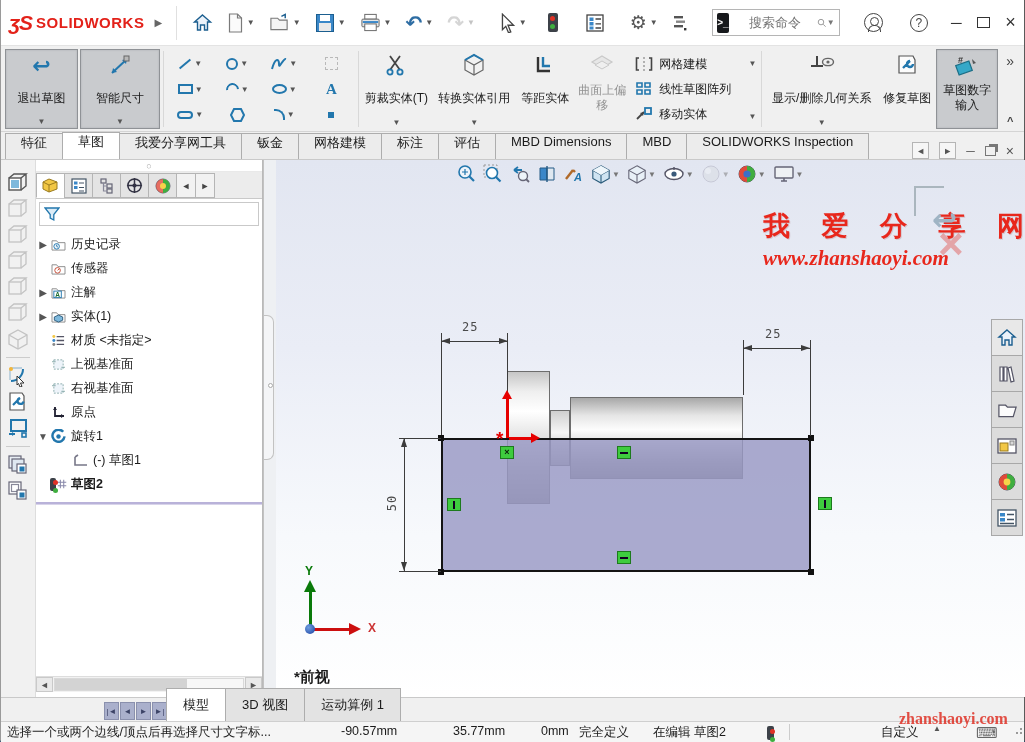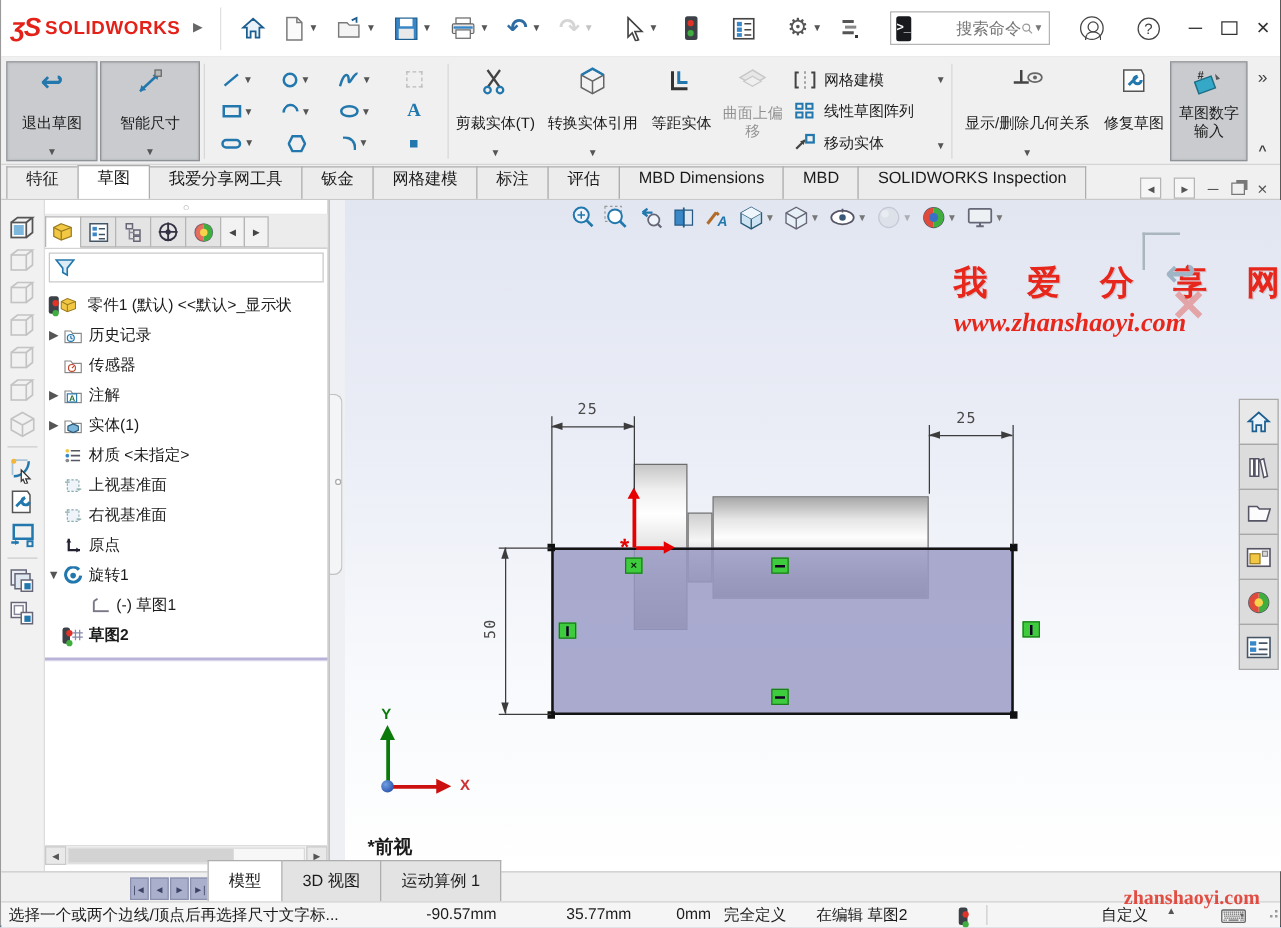--- a/index.html
+++ b/index.html
@@ -17,21 +17,21 @@
   .flyout { color:#666; font-size:10px; margin-right:6px; }
   .tb-sep { width:1px; height:34px; background:#e0e0e0; margin:0 8px; }
   .tbtn { display:flex; align-items:center; height:32px; padding:0 4px; margin:0 3px; border-radius:3px; }
   .tbtn .car { font-size:8px; color:#555; margin-left:3px; }
   .tbtn.dis svg, .tbtn.dis span { opacity:.35; }
   .searchbox { display:flex; align-items:center; width:128px; height:27px; border:1px solid #b5b5b5;
                background:#fff; margin:0 6px; padding:0 4px; }
   .searchbox .cmd { width:20px; height:20px; background:#17191c; color:#fff; font-size:10px; font-weight:bold;
                     display:flex; align-items:center; justify-content:center; border-radius:2px; }
   .searchbox input { border:none; outline:none; width:68px; font-size:13px; color:#4d7c0f; margin-left:20px;
-                     font-family:"Liberation Sans","DejaVu Sans",sans-serif; background:transparent;text-align:right; }
+                     font-family:"Liberation Sans","DejaVu Sans",sans-serif; background:transparent; }
   .winbtn { width:40px; height:34px; display:flex; align-items:center; justify-content:center;
             font-size:15px; color:#333; }
   .qmark { width:18px; height:18px; border:1.4px solid #444; border-radius:50%; display:flex; align-items:center;
            justify-content:center; font-size:12px; color:#444; }
   .acct { width:19px; height:19px; border:1.4px solid #444; border-radius:50%; position:relative; }
   .acct:before { content:""; position:absolute; left:5px; top:3px; width:7px; height:7px; border:1.3px solid #444; border-radius:50%; }
   .acct:after { content:""; position:absolute; left:3px; top:11px; width:11px; height:6px; border:1.3px solid #444;
                 border-bottom:none; border-radius:6px 6px 0 0; }
   .tl { width:10px; height:19px; background:#3c4148; border-radius:2px; position:relative; }
   .tl:before { content:""; position:absolute; left:2.5px; top:2.5px; width:5px; height:5px; border-radius:50%; background:#e03226; }
@@ -657,30 +657,20 @@
         <span class="ptab nav">◄</span>
         <span class="ptab nav">►</span>
       </div>
       <div class="filterrow">
         <svg width="16" height="15" viewBox="0 0 16 15">
             <path d="M1 1 H15 L9.8 7.5 V13 L6.2 11 V7.5 Z" fill="#dcecf7" stroke="#2277ad" stroke-width="1.3"></path>
           </svg>
       </div>
 
       <div class="tree">
-        <div class="trow">
-          <span class="tico" style="width:30px">
-            <span class="tl" style="width:8px;height:14px"></span>
-            <svg width="15" height="13" viewBox="0 0 18 16" style="margin-left:1px">
-                <polygon points="7,1 15,4 15,11 7,14 1,11 1,4" fill="#f2c744" stroke="#9a7b1e"></polygon>
-                <path d="M1 4 L7 7 L15 4 M7 7 V14" fill="none" stroke="#9a7b1e"></path>
-              </svg>
-          </span>
-          <span class="tlab">零件1 (默认) &lt;&lt;默认&gt;_显示状</span>
-        </div>
 
         <div class="trow">
           <span class="exp">▶</span>
           <span class="tico">
             <svg width="15" height="13" viewBox="0 0 16 14">
                 <path d="M1 3 H6 L7.5 5 H15 V13 H1 Z" fill="#fff" stroke="#888"></path>
                 <circle cx="6" cy="9" r="3" fill="#eaf2fa" stroke="#2277ad"></circle>
                 <path d="M6 7.2 V9 L7.4 9.8" stroke="#2277ad" fill="none"></path>
               </svg>
             </span>

